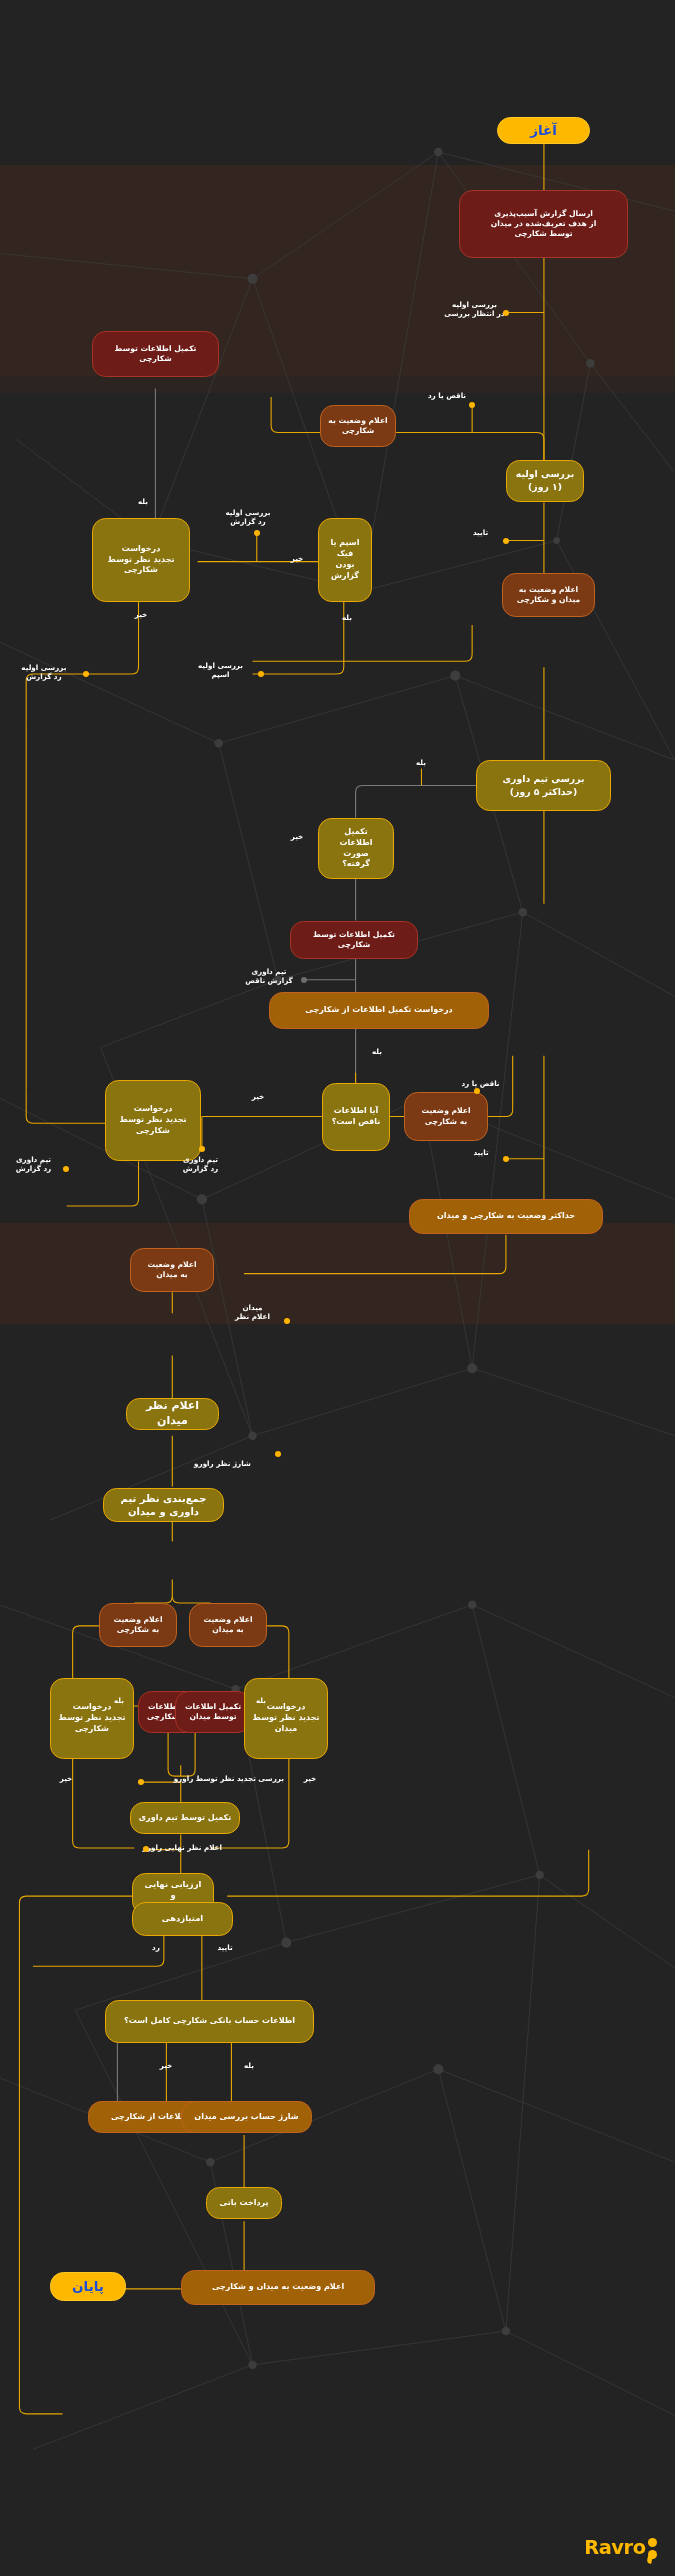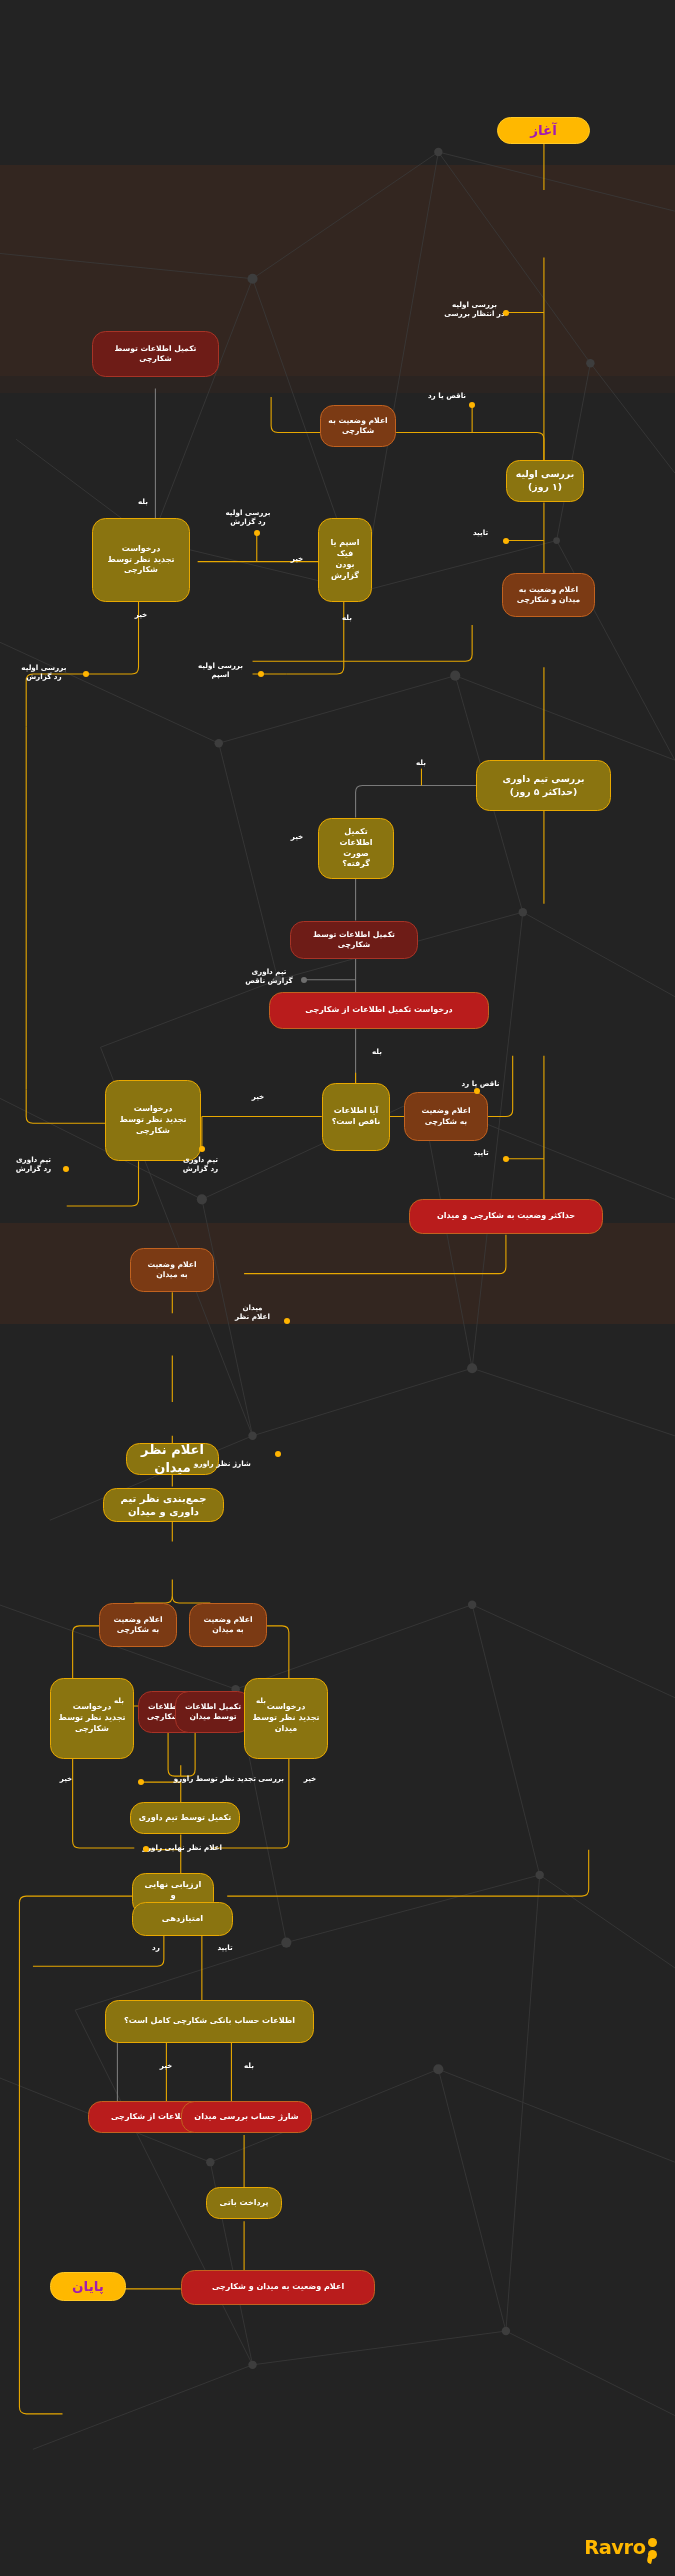--- a/index.html
+++ b/index.html
@@ -28,41 +28,41 @@
     text-align:center;
     color:#ffffff;
     font-weight:700;
     line-height:1.35;
     padding:3.4px 6.8px;
     white-space:pre-line;
     letter-spacing:-0.2px;
   }
   .n-start{
     background:#ffb800;border:0.8px solid #ffc926;border-radius:13.5px;
-    color:#a21caf;font-size:13.5px;font-weight:700;
+    color:#1d4ed8;font-size:13.5px;font-weight:700;
     box-shadow:0 0 0 0 rgba(0,0,0,0);
   }
   .n-olive{
     background:#8a7410;border:1.2px solid #e8a800;border-radius:13.5px;
     font-size:8px;
   }
   .n-olive-big{
     background:#8a7410;border:1.2px solid #e8a800;border-radius:13.5px;
     font-size:9.3px;
   }
   .n-darkred{
     background:#6e1c17;border:1.2px solid #a83326;border-radius:13.5px;
     font-size:7.6px;
   }
   .n-orange{
     background:#7b3a14;border:1.2px solid #c2621f;border-radius:13.5px;
     font-size:7.6px;
   }
   .n-orange-wide{
-    background:#b91c1c;border:1.2px solid #c2621f;border-radius:13.5px;
+    background:#a16207;border:1.2px solid #c2621f;border-radius:13.5px;
     font-size:8px;
   }
   .elabel{
     position:absolute;
     color:#ffffff;
     font-size:7.2px;
     font-weight:700;
     line-height:1.3;
     white-space:pre-line;
     text-align:center;
@@ -296,20 +296,23 @@
 
       <path d="M290 2528 L290 2590"></path>
       <path d="M290 2630 L290 2690"></path>
 
       <path d="M215 2710 L120 2710"></path>
     </g>
   </svg>
 
   <div class="node n-start" style="left:498px;top:117px;width:93px;height:27px;">آغاز</div>
 
+  <div class="node n-darkred" style="left:460px;top:190px;width:169px;height:68px;">ارسال گزارش آسیب‌پذیری
+از هدف تعریف‌شده در میدان
+توسط شکارچی</div>
 
   <div class="node n-olive-big" style="left:507px;top:460px;width:78px;height:42px;">بررسی اولیه
 (۱ روز)</div>
 
   <div class="node n-orange" style="left:321px;top:405px;width:76px;height:42px;">اعلام وضعیت به
 شکارچی</div>
 
   <div class="node n-orange" style="left:503px;top:573px;width:93px;height:44px;">اعلام وضعیت به
 میدان و شکارچی</div>
 
@@ -344,21 +347,21 @@
 
   <div class="node n-olive" style="left:106px;top:1080px;width:96px;height:81px;">درخواست
 تجدید نظر توسط
 شکارچی</div>
 
   <div class="node n-orange-wide" style="left:410px;top:1199px;width:194px;height:35px;">حداکثر وضعیت به شکارچی و میدان</div>
 
   <div class="node n-orange" style="left:131px;top:1248px;width:84px;height:44px;">اعلام وضعیت
 به میدان</div>
 
-  <div class="node n-olive" style="left:127px;top:1398px;width:93px;height:32px;font-size:13px;margin-top:45px;">اعلام نظر میدان</div>
+  <div class="node n-olive" style="left:127px;top:1398px;width:93px;height:32px;font-size:11px;">اعلام نظر میدان</div>
 
   <div class="node n-olive-big" style="left:104px;top:1488px;width:121px;height:34px;font-size:10px;">جمع‌بندی نظر تیم داوری و میدان</div>
 
   <div class="node n-orange" style="left:100px;top:1603px;width:78px;height:44px;">اعلام وضعیت
 به شکارچی</div>
 
   <div class="node n-orange" style="left:190px;top:1603px;width:78px;height:44px;">اعلام وضعیت
 به میدان</div>
 
   <div class="node n-olive" style="left:51px;top:1678px;width:84px;height:81px;">درخواست

